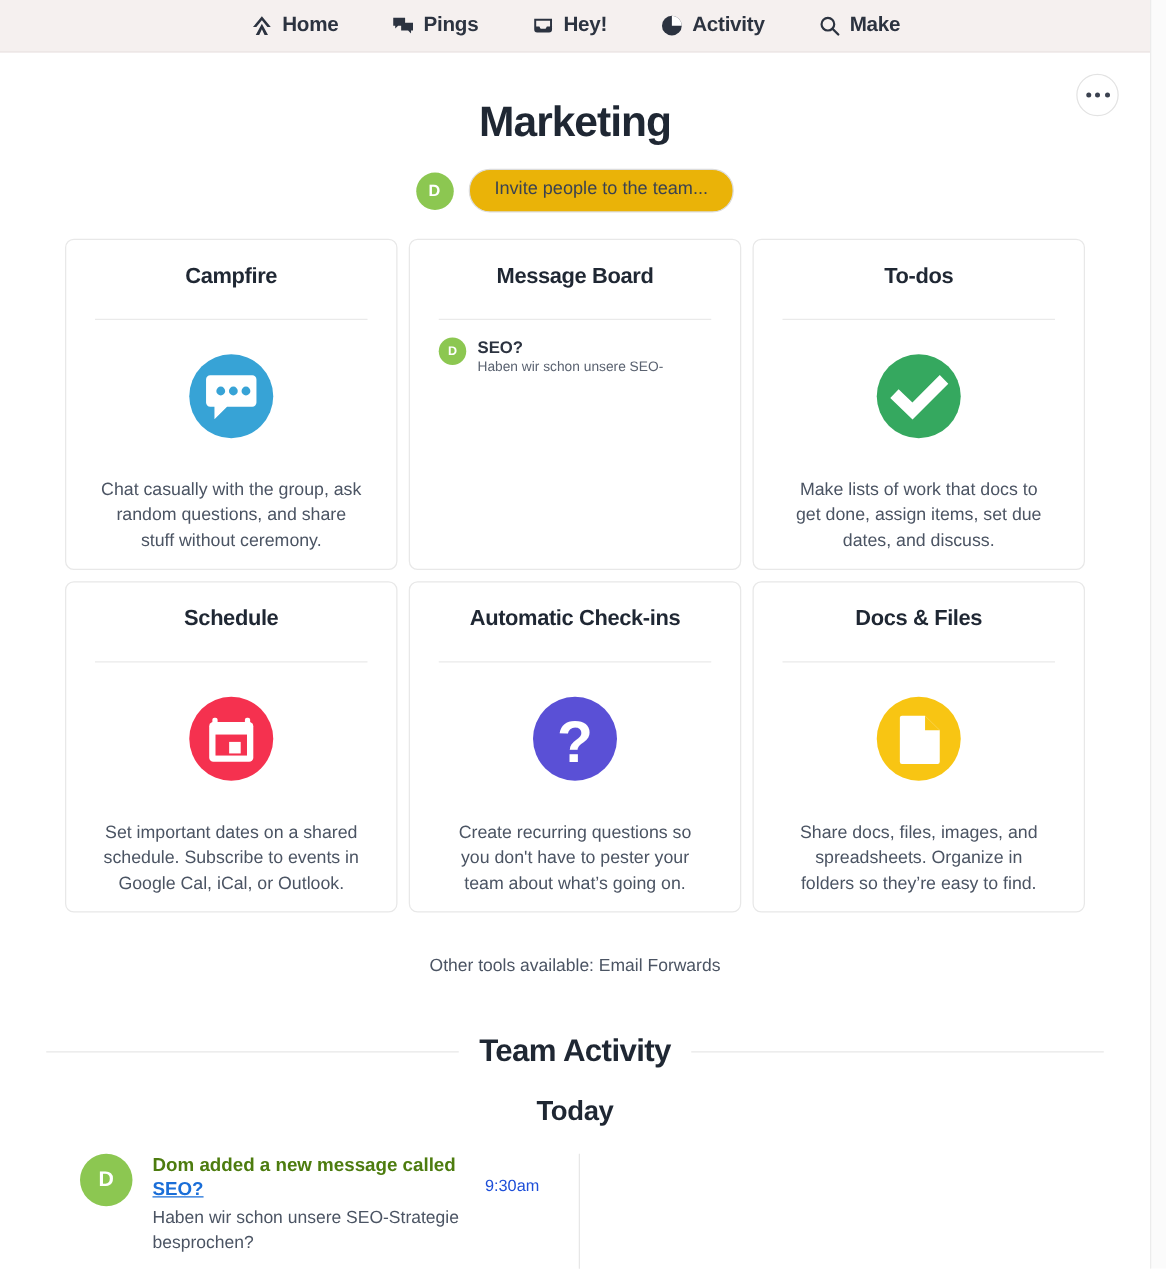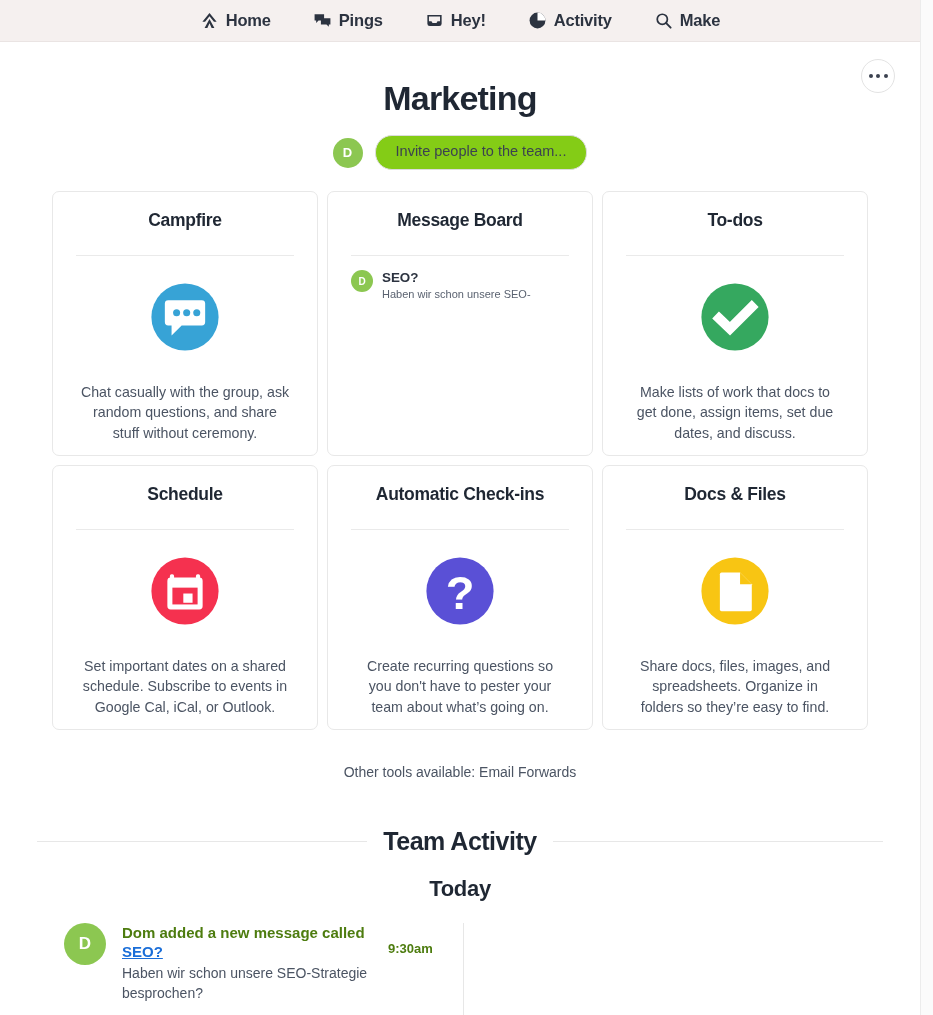--- a/index.html
+++ b/index.html
@@ -64,21 +64,21 @@
   }
   .avatar {
     width: 30px; height: 30px; border-radius: 50%;
     background: #8cc751; color: #ffffff;
     display: flex; align-items: center; justify-content: center;
     font-size: 13px; font-weight: bold;
   }
   .invite-pill {
     border: 1px solid #dcdcdc; border-radius: 17px;
     padding: 8px 20px 9px; font-size: 14.5px; color: #3b4250;
-    background: #84cc16; cursor: pointer; line-height: 1.1;
+    background: #eab308; cursor: pointer; line-height: 1.1;
   }
 
   
   .grid {
     margin: 21px auto 0; width: 816px;
     display: grid; grid-template-columns: repeat(3, 266px);
     column-gap: 9px; row-gap: 9px;
   }
   .card {
     background: #fff; border: 1px solid #e8e8e8; border-radius: 7px;
@@ -140,21 +140,21 @@
     background: #8cc751; color: #fff; font-size: 17px; font-weight: bold;
     display: flex; align-items: center; justify-content: center;
   }
   .act-body { width: 250px; }
   .act-head { font-size: 15px; font-weight: bold; color: #4d7c0f; line-height: 1.32; }
   .act-link {
     font-size: 15px; font-weight: bold; color: #1a6ed8;
     text-decoration: underline; cursor: pointer; display: inline-block;
   }
   .act-excerpt { font-size: 14px; color: #4b5463; line-height: 1.4; margin-top: 3px; }
-  .act-time { font-size: 13px; color: #4d7c0f; padding-top: 18px; font-weight: bold; }
+  .act-time { font-size: 13px; color: #1d4ed8; padding-top: 18px; }
 </style>
 </head>
 <body>
 
 <div class="page">
 
   <div class="topnav">
 
     <div class="nav-item">
       <span class="nav-ico">

